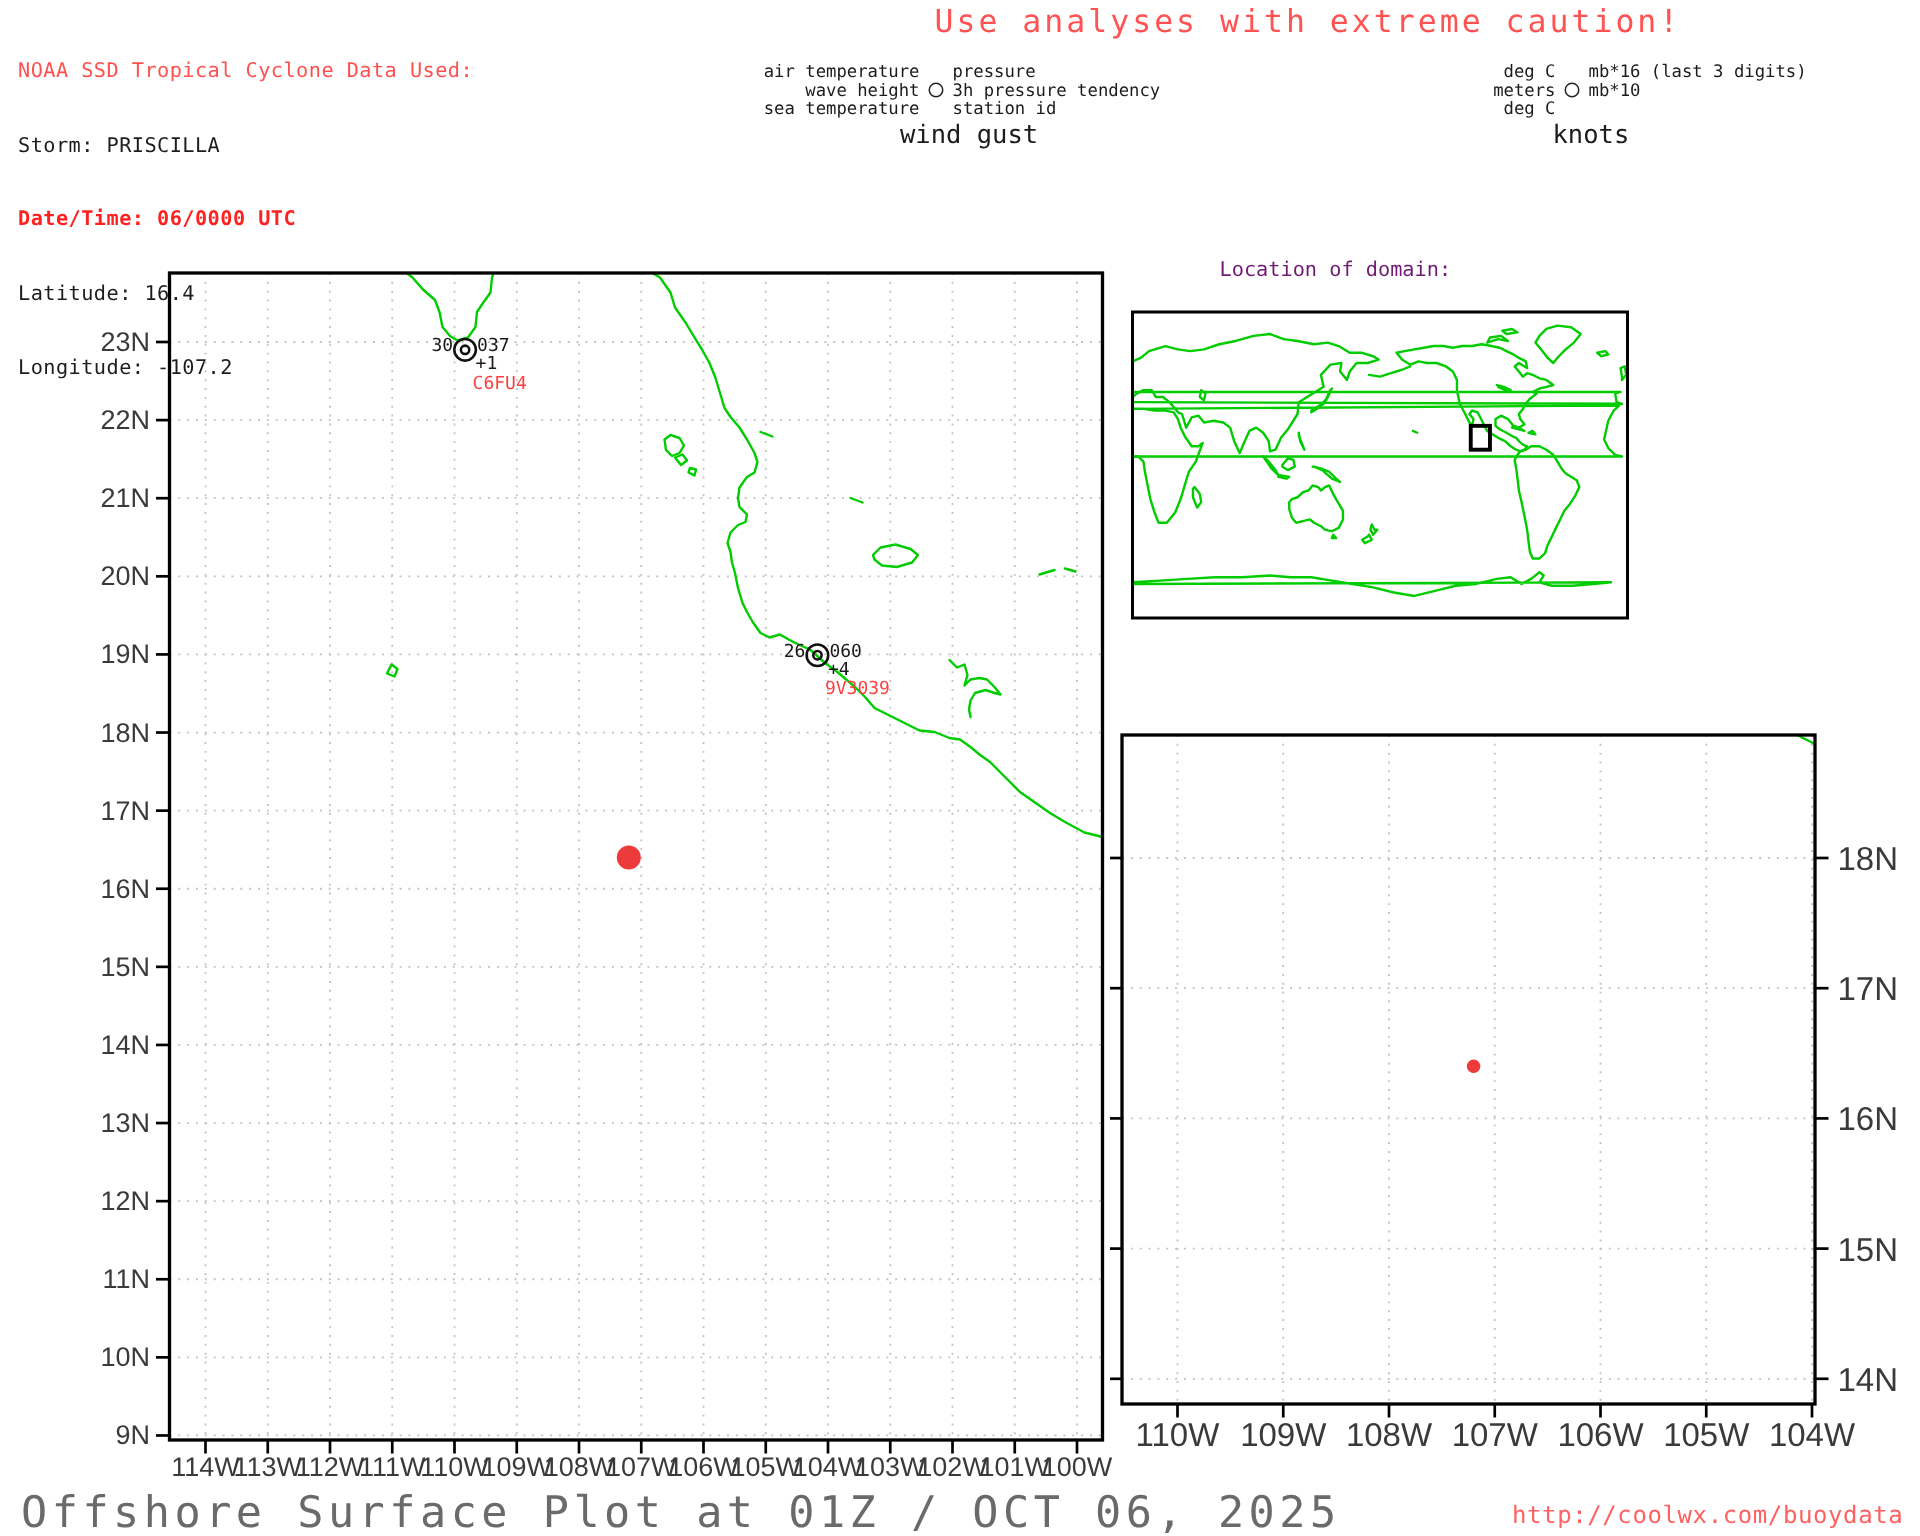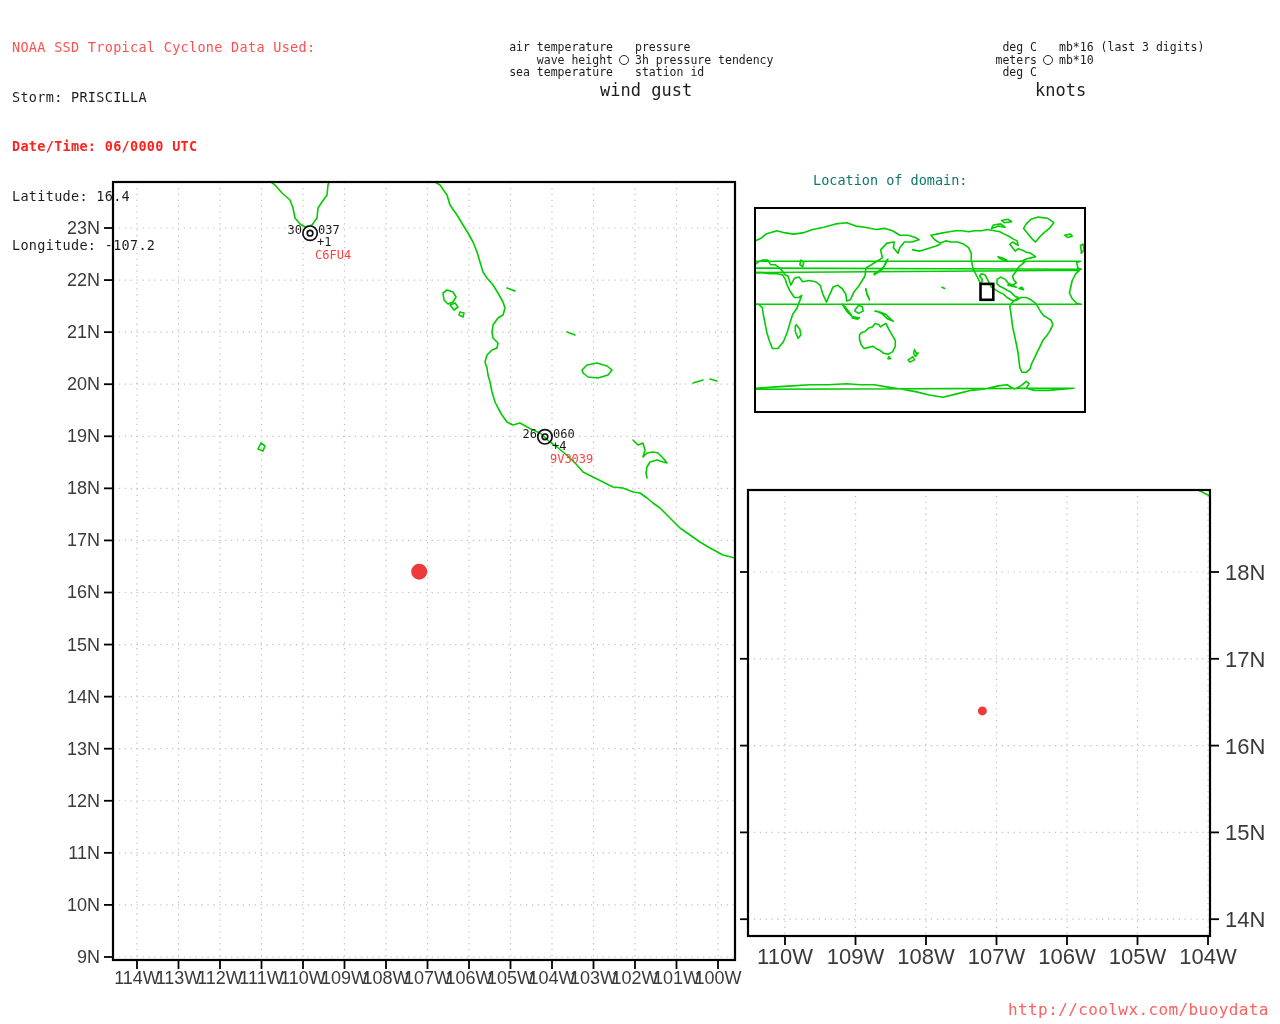--- a/index.html
+++ b/index.html
@@ -13,21 +13,21 @@
   .legend{position:absolute;width:300px;}
   .lrow{display:flex;height:12.6px;align-items:center;font-size:11.5px;color:#1c1c1c;}
   .ll{text-align:right;white-space:pre;}
   .lc{display:flex;justify-content:center;align-items:center;}
   #legend-station .ll{width:113px;} #legend-station .lc{width:22px;}
   #legend-units .ll{width:62px;} #legend-units .lc{width:22px;}
   .lr{text-align:right;white-space:pre;}
   .circ{width:8px;height:8px;border:1.5px solid #222;border-radius:50%;display:inline-block;}
   .lbottom{position:absolute;font-size:17px;color:#1c1c1c;white-space:pre;}
   .warning{position:absolute;left:174px;top:143px;font-size:13px;letter-spacing:0.6px;color:#ff4545;white-space:pre;}
-  .inset-title{position:absolute;left:813px;top:172px;font-size:13.5px;color:#0f766e;white-space:pre;}
+  .inset-title{position:absolute;left:813px;top:172px;font-size:13.5px;color:#701a75;white-space:pre;}
   .footer-title{position:absolute;left:14px;top:991px;font-size:29px;letter-spacing:3px;color:#6a6a6a;white-space:pre;}
   .footer-url{position:absolute;left:1008px;top:1000px;font-size:16px;letter-spacing:0.4px;color:#ff6060;white-space:pre;}
   svg{position:absolute;left:0;top:0;}
   .grid{stroke:#c2c2c2;stroke-width:1.2;stroke-dasharray:1.3 4.6;fill:none;}
   .tick{stroke:#000;stroke-width:1.8;}
   .frame{fill:none;stroke:#000;stroke-width:2.2;}
   .coast{fill:none;stroke:#00cc00;stroke-width:1.6;stroke-linejoin:round;stroke-linecap:round;}
   .t-axis{font:18px "Liberation Sans",sans-serif;fill:#3a3a3a;}
   .t-zaxis{font:22px "Liberation Sans",sans-serif;fill:#3a3a3a;}
   .t-stn{font:12px "DejaVu Sans Mono",monospace;fill:#1a1a1a;}
@@ -40,20 +40,21 @@
 <div class="canvas">
 
   <div class="hdr">
     <div class="red">NOAA SSD Tropical Cyclone Data Used:</div>
     <div>Storm: PRISCILLA</div>
     <div class="boldred">Date/Time: 06/0000 UTC</div>
     <div>Latitude: 16.4</div>
     <div>Longitude: -107.2</div>
   </div>
 
+  <div class="caution">Use analyses with extreme caution!</div>
 
   <div class="legend" id="legend-station" style="left:500px;top:41px">
     <div class="lrow">
       <span class="ll">air temperature</span>
       <span class="lc"></span>
       <span class="lr">pressure</span>
     </div>
     <div class="lrow">
       <span class="ll">wave height</span>
       <span class="lc">
@@ -321,15 +322,16 @@
           <path d="M796.3,324.7 L799.9,329.3 L800.8,334.9 L798.1,338.3 L795.3,331.5 L795.3,325.9 L796.3,324.7" class="coast" stroke-width="1.4"></path>
           <path d="M800.8,260.1 L803.6,262.4 L802.7,266.9 L799.9,264.7 L800.8,260.1" class="coast" stroke-width="1.4"></path>
           <path d="M997.9,256.7 L1002.5,257.9 L1007.1,260.1 L1003.4,260.1 L998.8,257.9" class="coast" stroke-width="1.4"></path>
           <path d="M755.0,388.2 L773.3,387.1 L791.7,385.9 L810.0,384.8 L828.3,384.8 L846.7,383.7 L860.4,384.8 L874.2,384.8 L887.9,387.1 L901.7,389.3 L915.4,391.6 L929.2,395.0 L942.9,397.3 L956.7,393.9 L970.4,390.5 L984.2,389.3 L997.9,385.9 L1007.1,384.8 L1014.4,389.3 L1020.8,385.9 L1026.3,381.4 L1029.1,383.7 L1026.3,388.2 L1034.6,390.5 L1048.3,390.5 L1062.1,389.3 L1074.0,388.2 L755.0,389.3" class="coast" stroke-width="1.4"></path>
         </g>
         <rect x="980.5" y="283.9" width="12.8" height="15.9" fill="none" stroke="#000" stroke-width="2.6"></rect>
       </g>
     <rect class="frame" x="755" y="208" width="330" height="204" style="stroke-width:2"></rect>
   </svg>
 
+  <div class="footer-title">Offshore Surface Plot at 01Z / OCT 06, 2025</div>
   <div class="footer-url">http://coolwx.com/buoydata</div>
 
 </div>
 
 </body></html>

